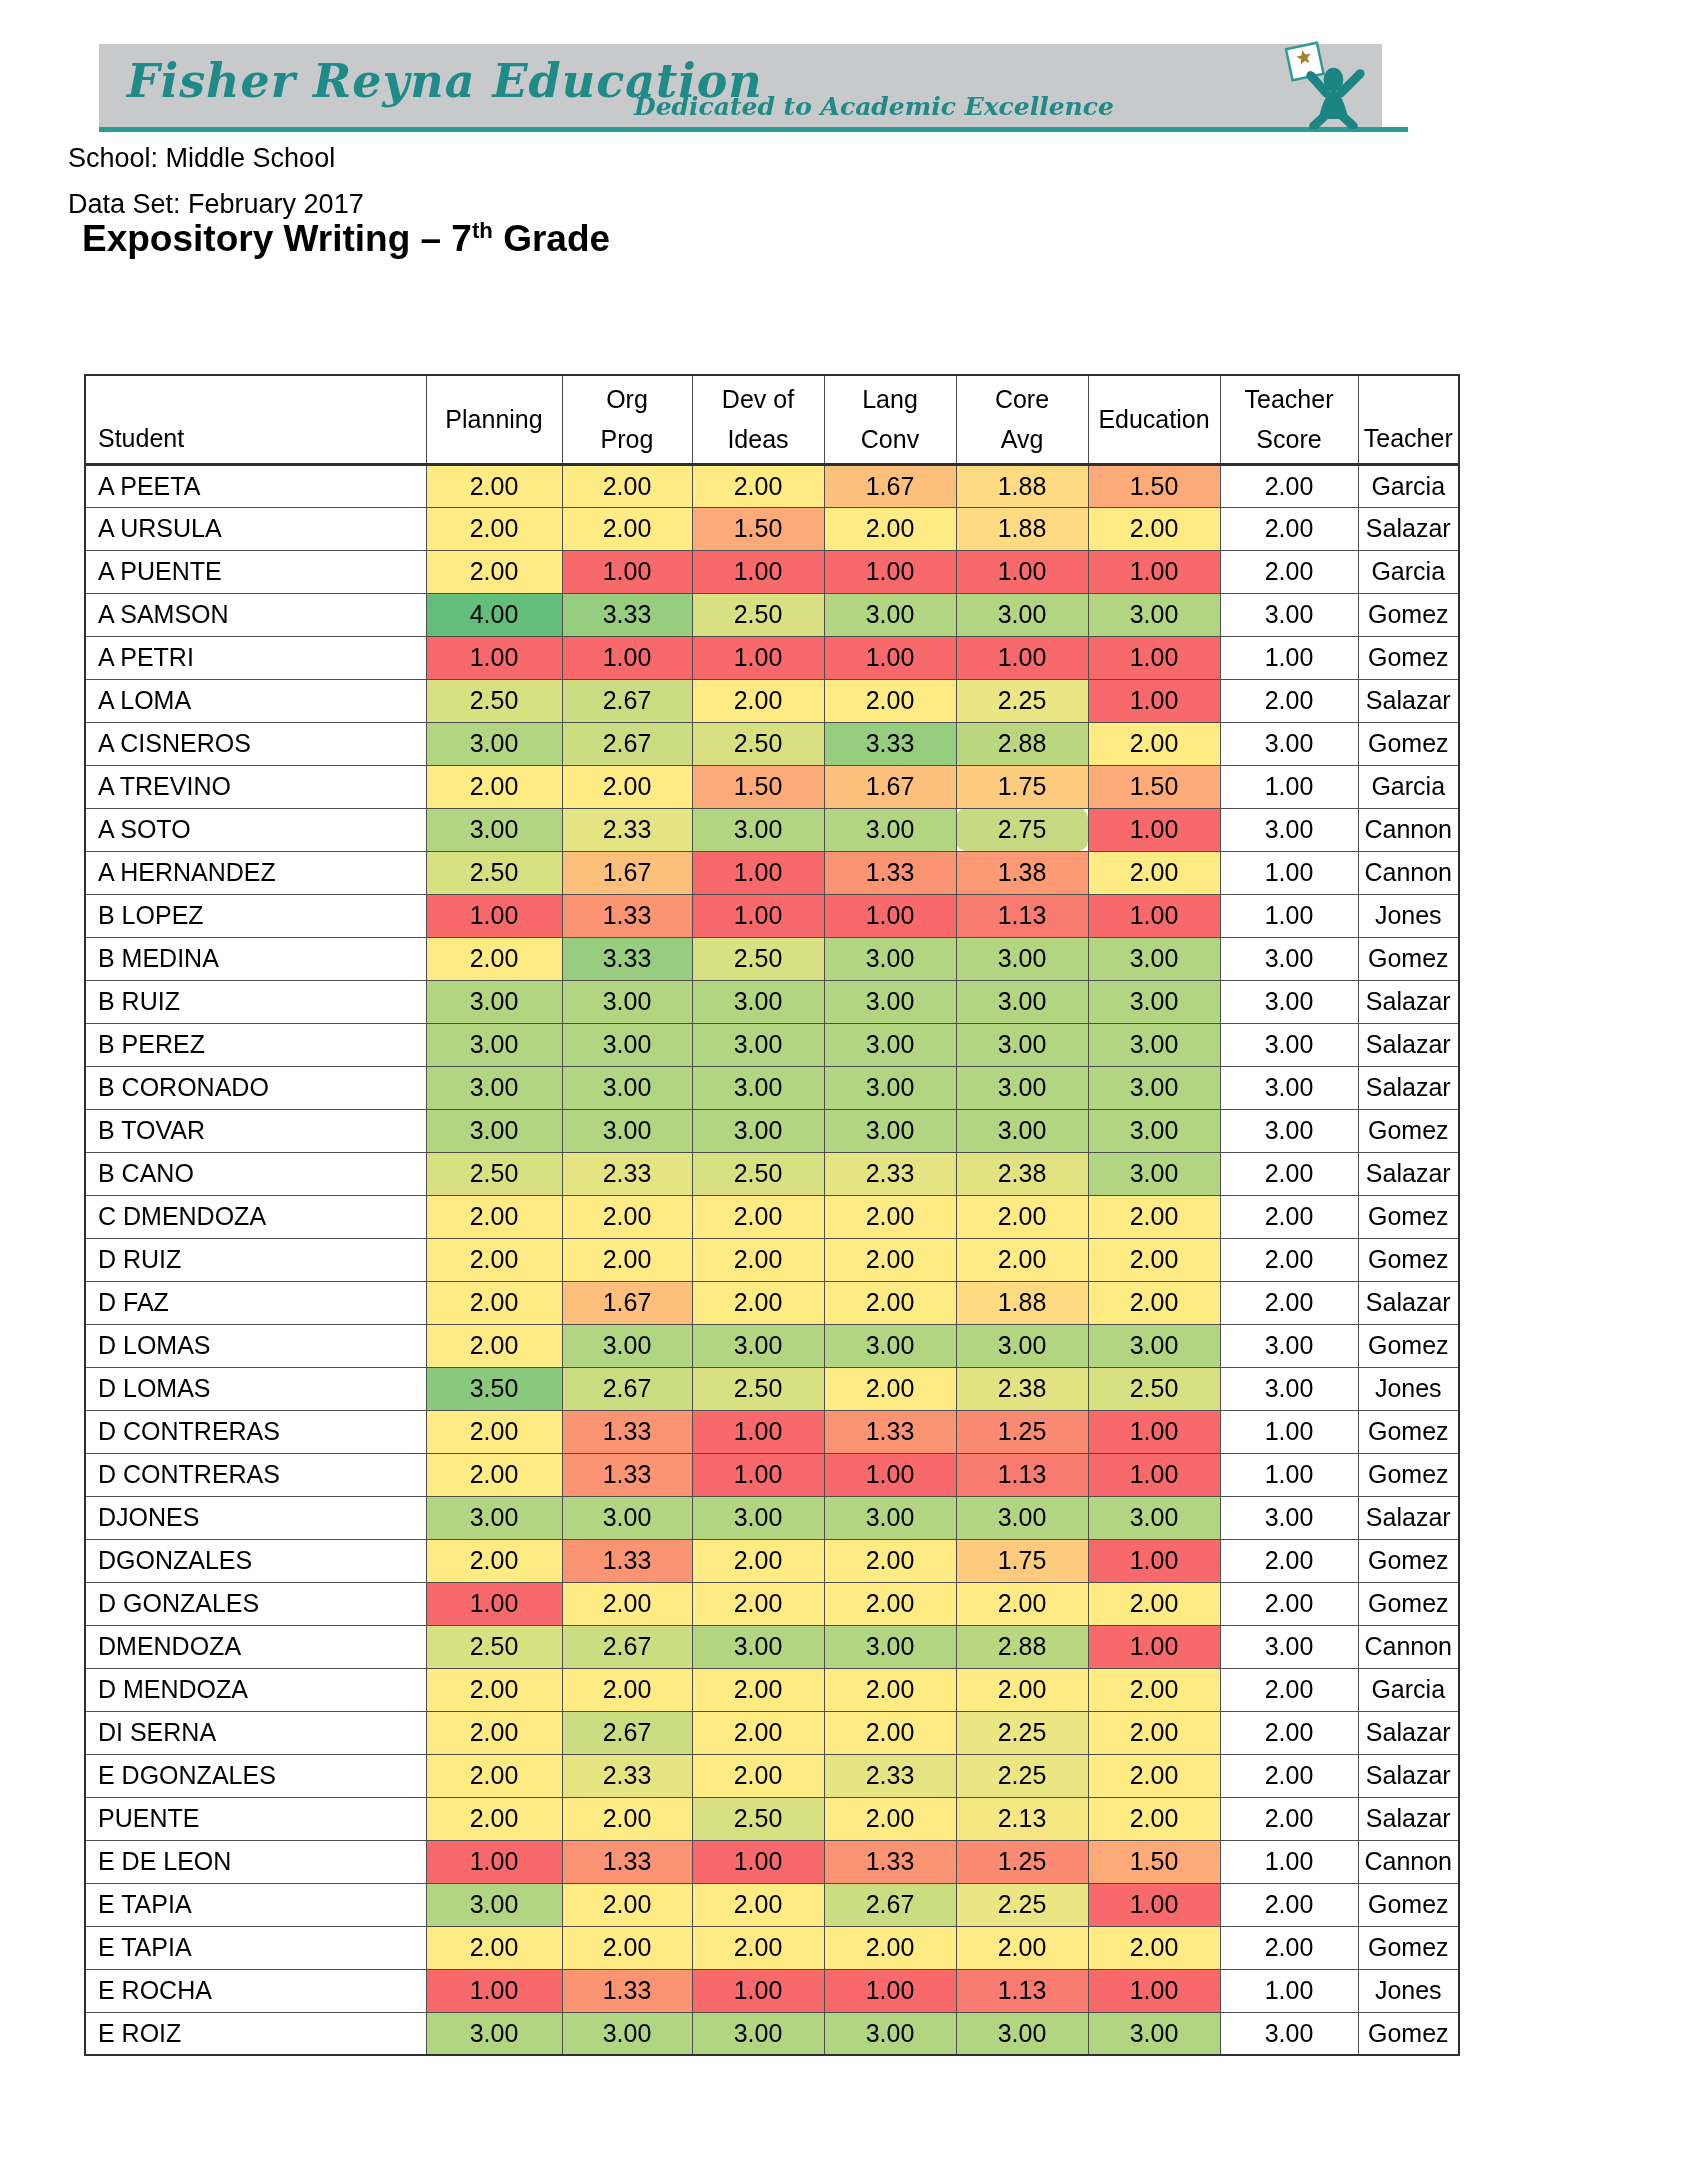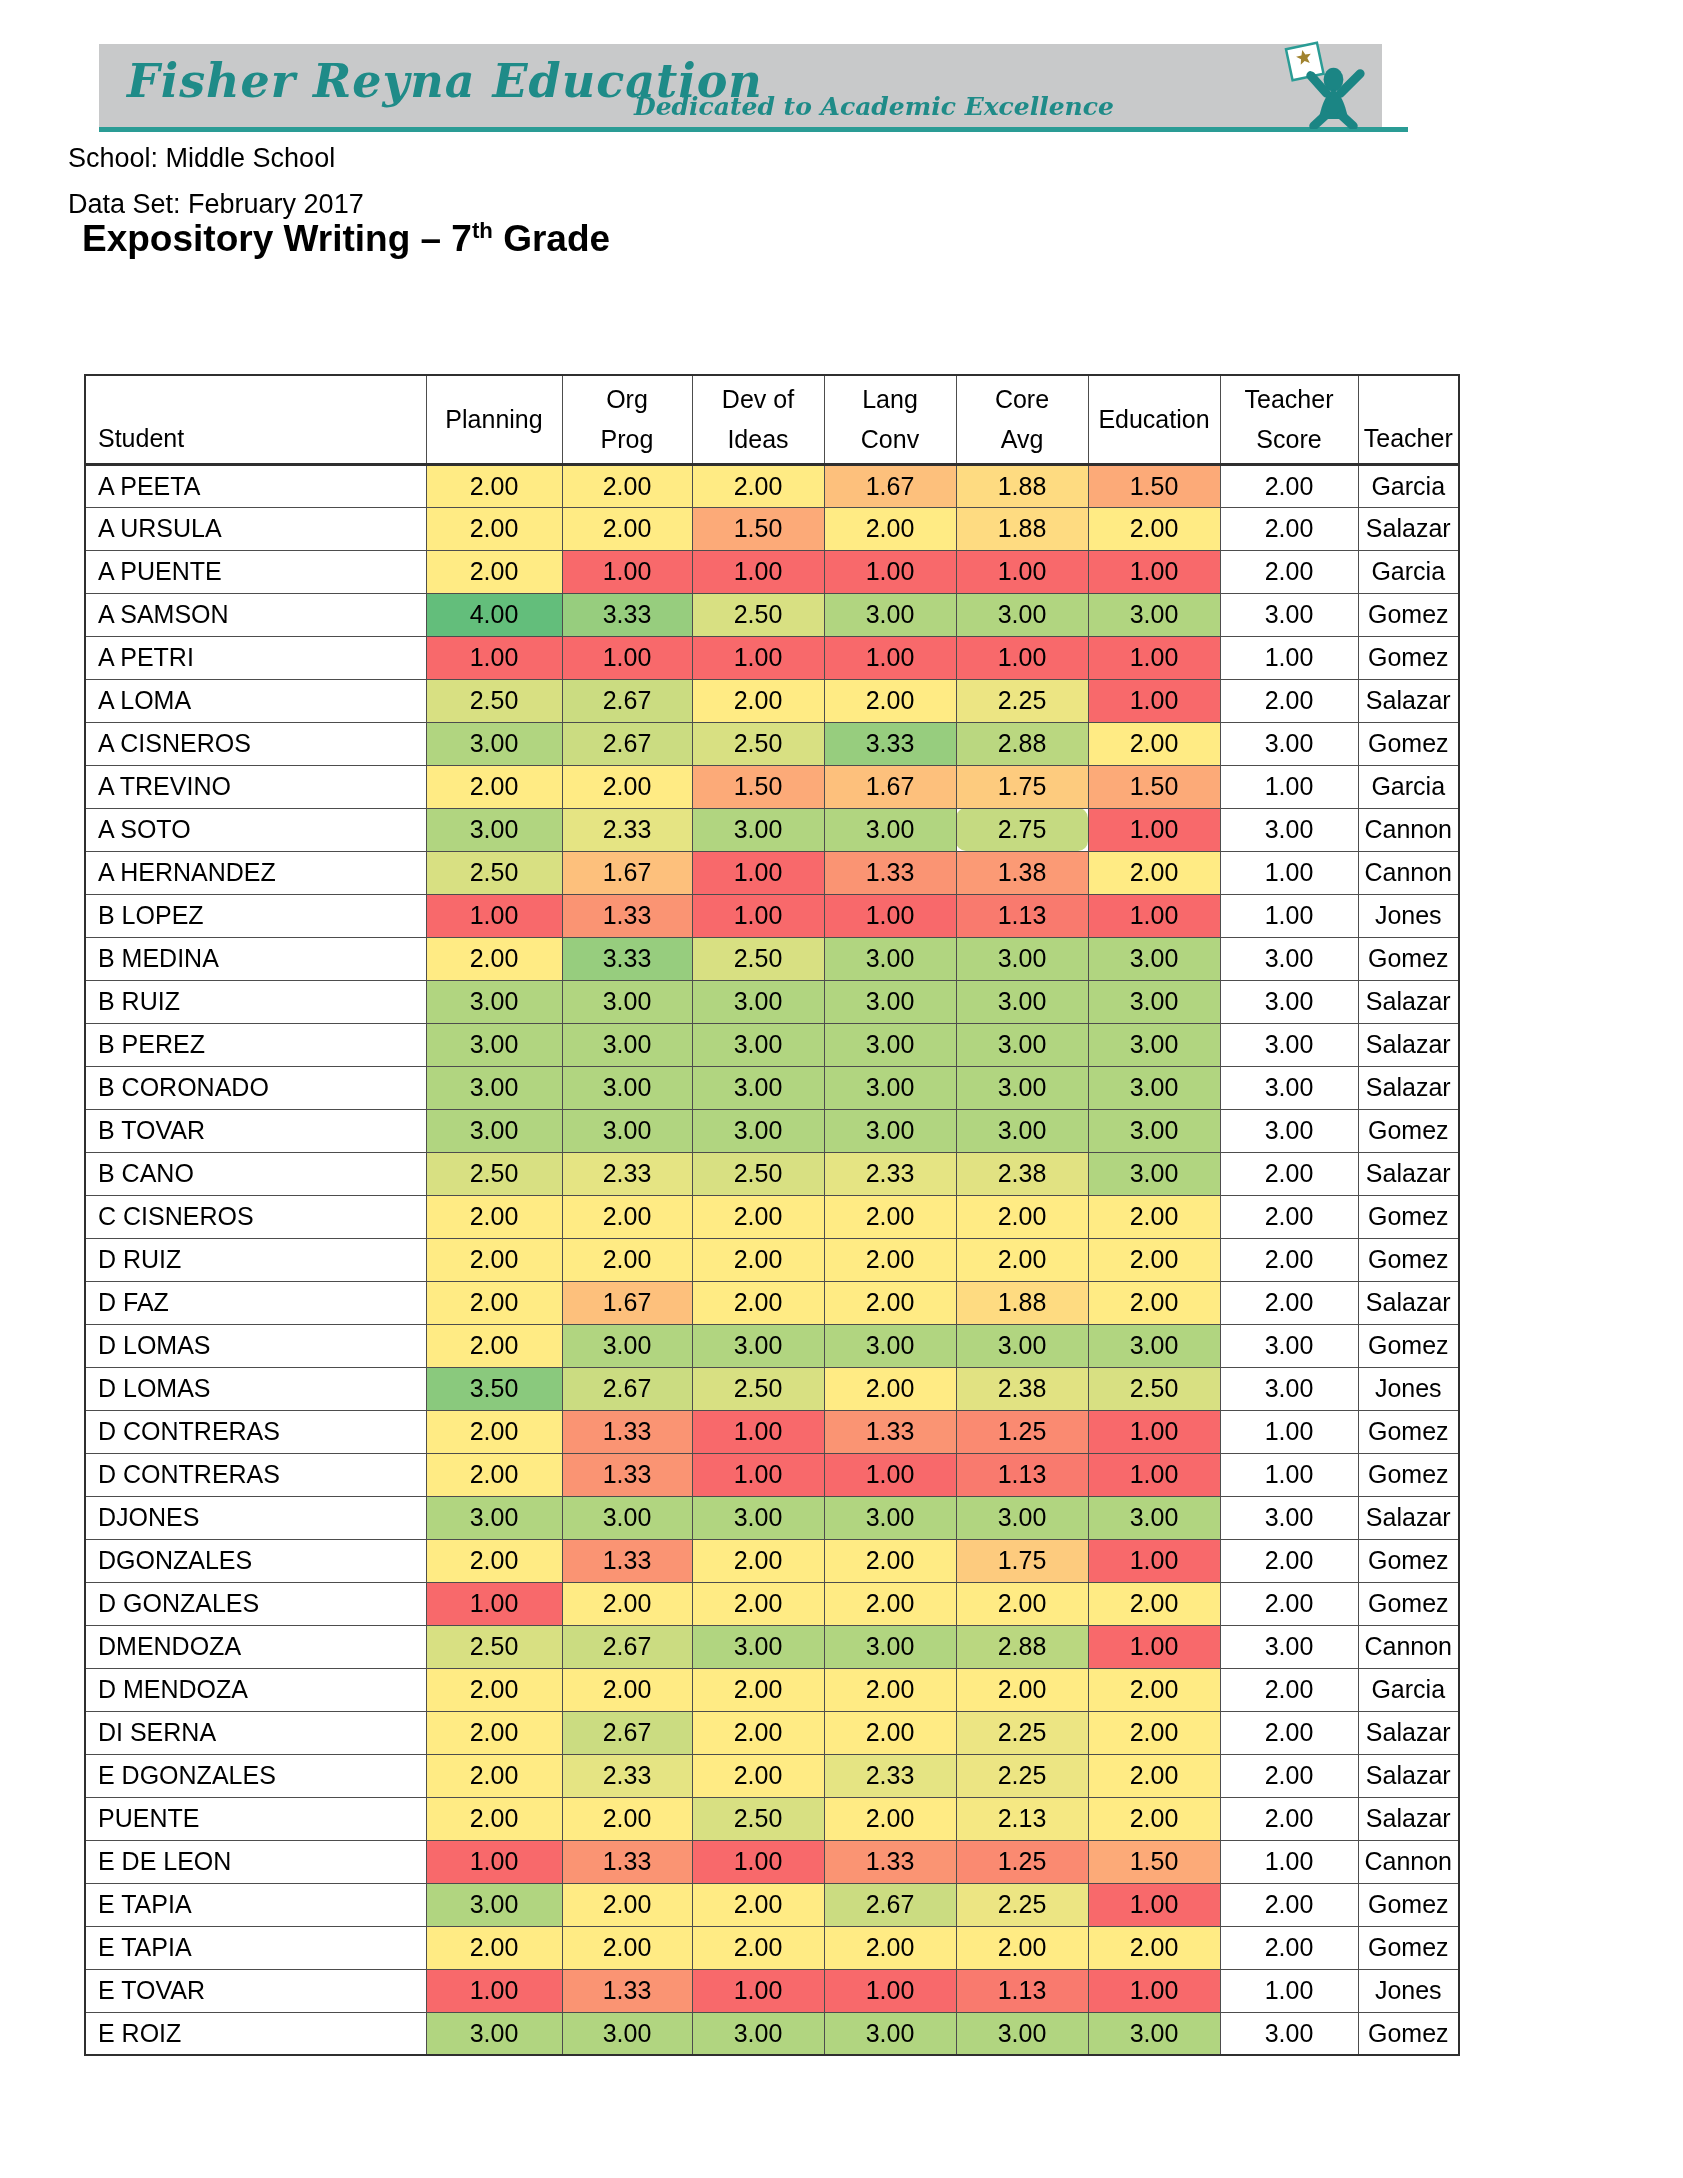--- a/index.html
+++ b/index.html
@@ -319,21 +319,21 @@
           <td class="score" style="background-color: rgb(216, 224, 130);">2.50</td>
           <td class="score" style="background-color: rgb(229, 228, 131);">2.33</td>
           <td class="score" style="background-color: rgb(216, 224, 130);">2.50</td>
           <td class="score" style="background-color: rgb(229, 228, 131);">2.33</td>
           <td class="score" style="background-color: rgb(225, 226, 130);">2.38</td>
           <td class="score" style="background-color: rgb(177, 213, 128);">3.00</td>
           <td class="tscore">2.00</td>
           <td class="teacher">Salazar</td>
         </tr>
         <tr>
-          <td class="student">C CISNEROS</td>
+          <td class="student">C DMENDOZA</td>
           <td class="score" style="background-color: rgb(255, 235, 132);">2.00</td>
           <td class="score" style="background-color: rgb(255, 235, 132);">2.00</td>
           <td class="score" style="background-color: rgb(255, 235, 132);">2.00</td>
           <td class="score" style="background-color: rgb(255, 235, 132);">2.00</td>
           <td class="score" style="background-color: rgb(255, 235, 132);">2.00</td>
           <td class="score" style="background-color: rgb(255, 235, 132);">2.00</td>
           <td class="tscore">2.00</td>
           <td class="teacher">Gomez</td>
         </tr>
         <tr>
@@ -517,21 +517,21 @@
           <td class="score" style="background-color: rgb(255, 235, 132);">2.00</td>
           <td class="score" style="background-color: rgb(255, 235, 132);">2.00</td>
           <td class="score" style="background-color: rgb(255, 235, 132);">2.00</td>
           <td class="score" style="background-color: rgb(255, 235, 132);">2.00</td>
           <td class="score" style="background-color: rgb(255, 235, 132);">2.00</td>
           <td class="score" style="background-color: rgb(255, 235, 132);">2.00</td>
           <td class="tscore">2.00</td>
           <td class="teacher">Gomez</td>
         </tr>
         <tr>
-          <td class="student">E TOVAR</td>
+          <td class="student">E ROCHA</td>
           <td class="score" style="background-color: rgb(248, 105, 107);">1.00</td>
           <td class="score" style="background-color: rgb(250, 148, 115);">1.33</td>
           <td class="score" style="background-color: rgb(248, 105, 107);">1.00</td>
           <td class="score" style="background-color: rgb(248, 105, 107);">1.00</td>
           <td class="score" style="background-color: rgb(249, 122, 110);">1.13</td>
           <td class="score" style="background-color: rgb(248, 105, 107);">1.00</td>
           <td class="tscore">1.00</td>
           <td class="teacher">Jones</td>
         </tr>
         <tr>

